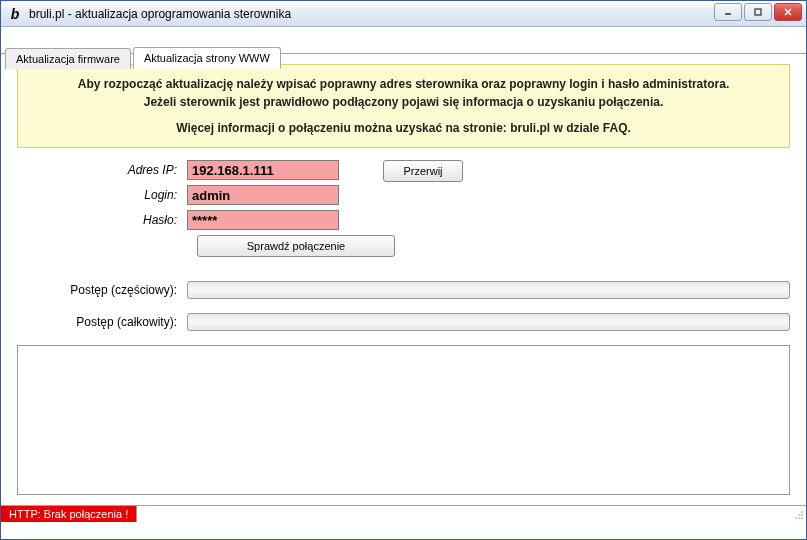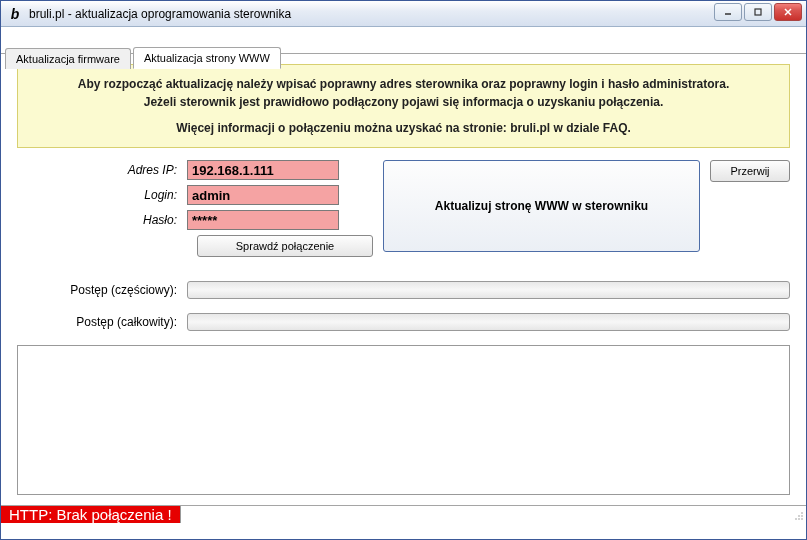--- a/index.html
+++ b/index.html
@@ -140,21 +140,21 @@
     background: #f5a3a3;
     border: 1px solid #7a7a7a;
     font-size: 13px;
     font-weight: bold;
     color: #000;
     padding: 0 4px;
     font-family: Tahoma, Arial, sans-serif;
   }
   .check-btn {
     margin-left: 180px;
-    width: 176px;
+    width: 198px;
     height: 22px;
     background: linear-gradient(to bottom, #fdfdfd, #e6e6e6);
     border: 1px solid #888;
     border-radius: 3px;
     font-size: 11px;
     cursor: pointer;
   }
   .big-action {
     flex: 1;
     margin-left: 10px;
@@ -211,21 +211,21 @@
   .statusbar {
     height: 21px;
     border-top: 1px solid #a5a5a5;
     display: flex;
     align-items: stretch;
     background: #f0f0f0;
   }
   .status-seg {
     background: #e60000;
     color: #fff;
-    font-size: 15px;
+    font-size: 11px;
     display: flex;
     align-items: center;
     padding: 0 8px;
     border-right: 1px solid #999;
   }
   .status-rest { flex: 1; background: #fff; }
   .resize-grip {
     width: 18px;
     background: #fff;
     display: flex;
@@ -285,21 +285,20 @@
           <label>Login:</label>
           <input type="text" value="admin" style="">
         </div>
         <div class="fld">
           <label>Hasło:</label>
           <input type="text" value="*****" style="">
         </div>
         <button class="check-btn">Sprawdź połączenie</button>
       </div>
 
-      <button class="big-action">Aktualizuj stronę WWW w sterowniku</button>
 
       <div class="right-col">
         <button class="cancel-btn">Przerwij</button>
       </div>
     </div>
 
     <div class="progress-row">
       <label>Postęp (częściowy):</label>
       <div class="progress"></div>
     </div>

